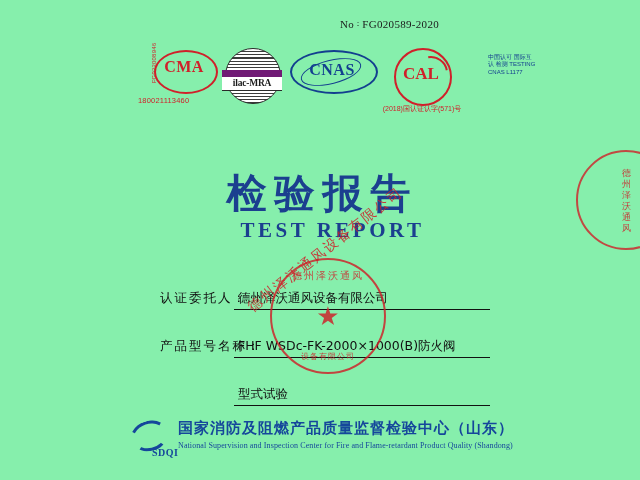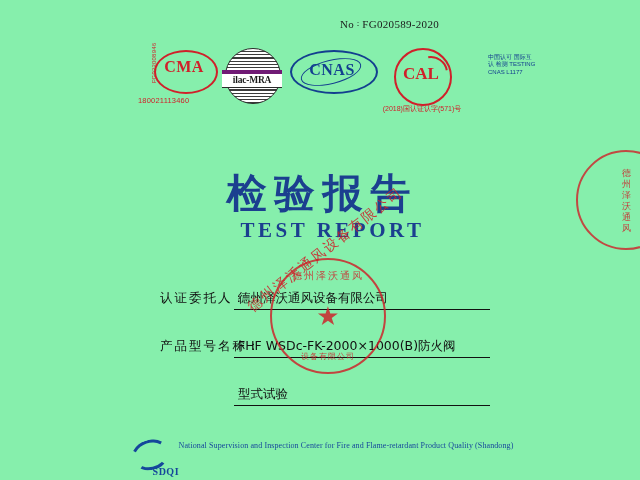--- a/index.html
+++ b/index.html
@@ -108,21 +108,21 @@
         to bottom,
         #ffffff 0px, #ffffff 2px,
         #3b3b3b 2px, #3b3b3b 3.2px
       );
   }
   .ilac-band {
     position: absolute;
     left: 0px; top: 24px;
     width: 60px; height: 13px;
     background: #fff;
-    border-top: 4px solid #701a75;
+    border-top: 7px solid #701a75;
     border-bottom: 1px solid #2a2a2a;
     text-align: center;
     font-size: 9.5px;
     font-weight: bold;
     line-height: 13px;
     color: #1b1b1b;
     font-family: "Liberation Serif", serif;
     letter-spacing: -0.2px;
   }
 
@@ -480,17 +480,18 @@
   </div>
   <div class="diag-stamp">德州泽沃通风设备有限公司</div>
 
   <div class="footer">
     <div class="footer-inner">
       <div class="sdqi-mark">
         <div class="sdqi-swoosh"></div>
         <div class="sdqi-swoosh2"></div>
         <div class="sdqi-text">SDQI</div>
       </div>
+      <div class="footer-cn">国家消防及阻燃产品质量监督检验中心（山东）</div>
       <div class="footer-en">National Supervision and Inspection Center for Fire and Flame-retardant Product Quality (Shandong)</div>
     </div>
   </div>
 
 </div>
 
 </body></html>

